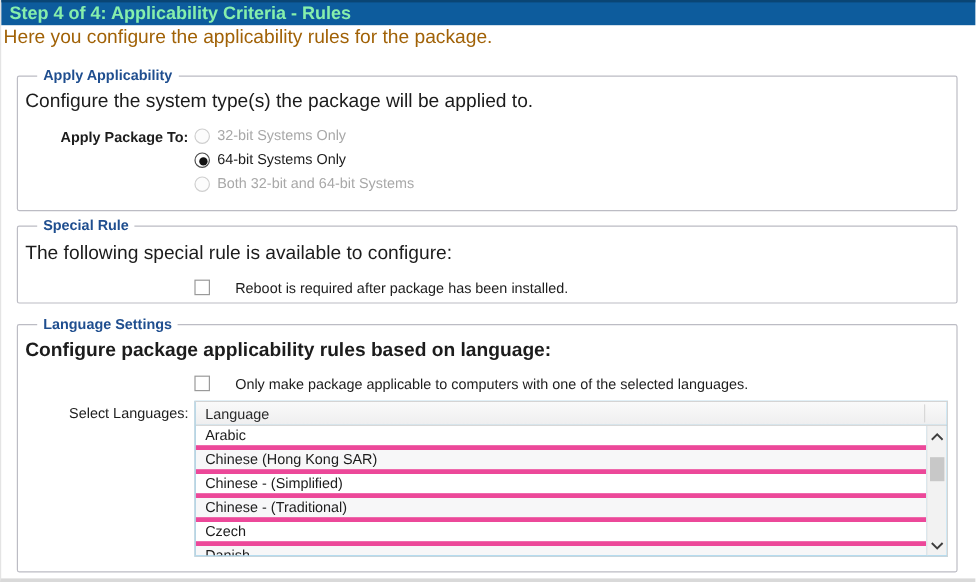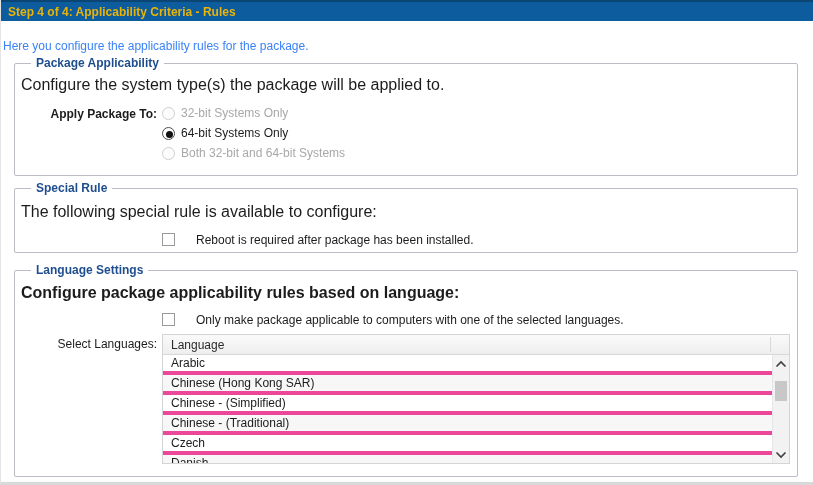--- a/index.html
+++ b/index.html
@@ -12,22 +12,22 @@
     border-left:1px solid #e4e4e4;
     border-bottom:3px solid #d9d9d9;
   }
 
   
   .title-bar {
     position:absolute; left:0; top:0; width:813px; height:21px;
     background:#0d5c9d; border-top:2px solid #0a4574;
     display:flex; align-items:center;
   }
-  .title-bar .title { color:#eab308; font-weight:bold; font-size:12px; padding-left:7px; }
-  .subtitle { position:absolute; left:2px; top:23px; font-size:12px; color:#3b82f6;margin-top:16px; }
+  .title-bar .title { color:#86efac; font-weight:bold; font-size:15px; padding-left:7px; }
+  .subtitle { position:absolute; left:2px; top:23px; font-size:16px; color:#a16207; }
 
   
   .groupbox {
     position:absolute; left:13px; width:784px;
     border:1px solid #bcbcc4; border-radius:2px; background:#ffffff;
   }
   .groupbox .legend {
     position:absolute; top:-8px; left:16px; background:#ffffff;
     padding:0 5px; font-weight:bold; font-size:12px; color:#1f4e8f;
     line-height:14px;
@@ -103,21 +103,21 @@
 <body>
 
 <div class="panel">
 
   <div class="title-bar">
     <span class="title">Step 4 of 4: Applicability Criteria - Rules</span>
   </div>
   <div class="subtitle">Here you configure the applicability rules for the package.</div>
 
   <div class="groupbox gb-sysapp">
-    <span class="legend">Package Applicability</span>
+    <span class="legend">Apply Applicability</span>
     <div class="gb-desc" style="top:12px;">Configure the system type(s) the package will be applied to.</div>
     <div class="right-label bold" style="top:43px;">Apply Package To:</div>
 
     <div class="radio-row" style="top:41px;">
       <span class="radio disabled"></span>
       <span class="radio-label disabled">32-bit Systems Only</span>
     </div>
     <div class="radio-row" style="top:61px;text-align:right;">
       <span class="radio selected"></span>
       <span class="radio-label">64-bit Systems Only</span>

